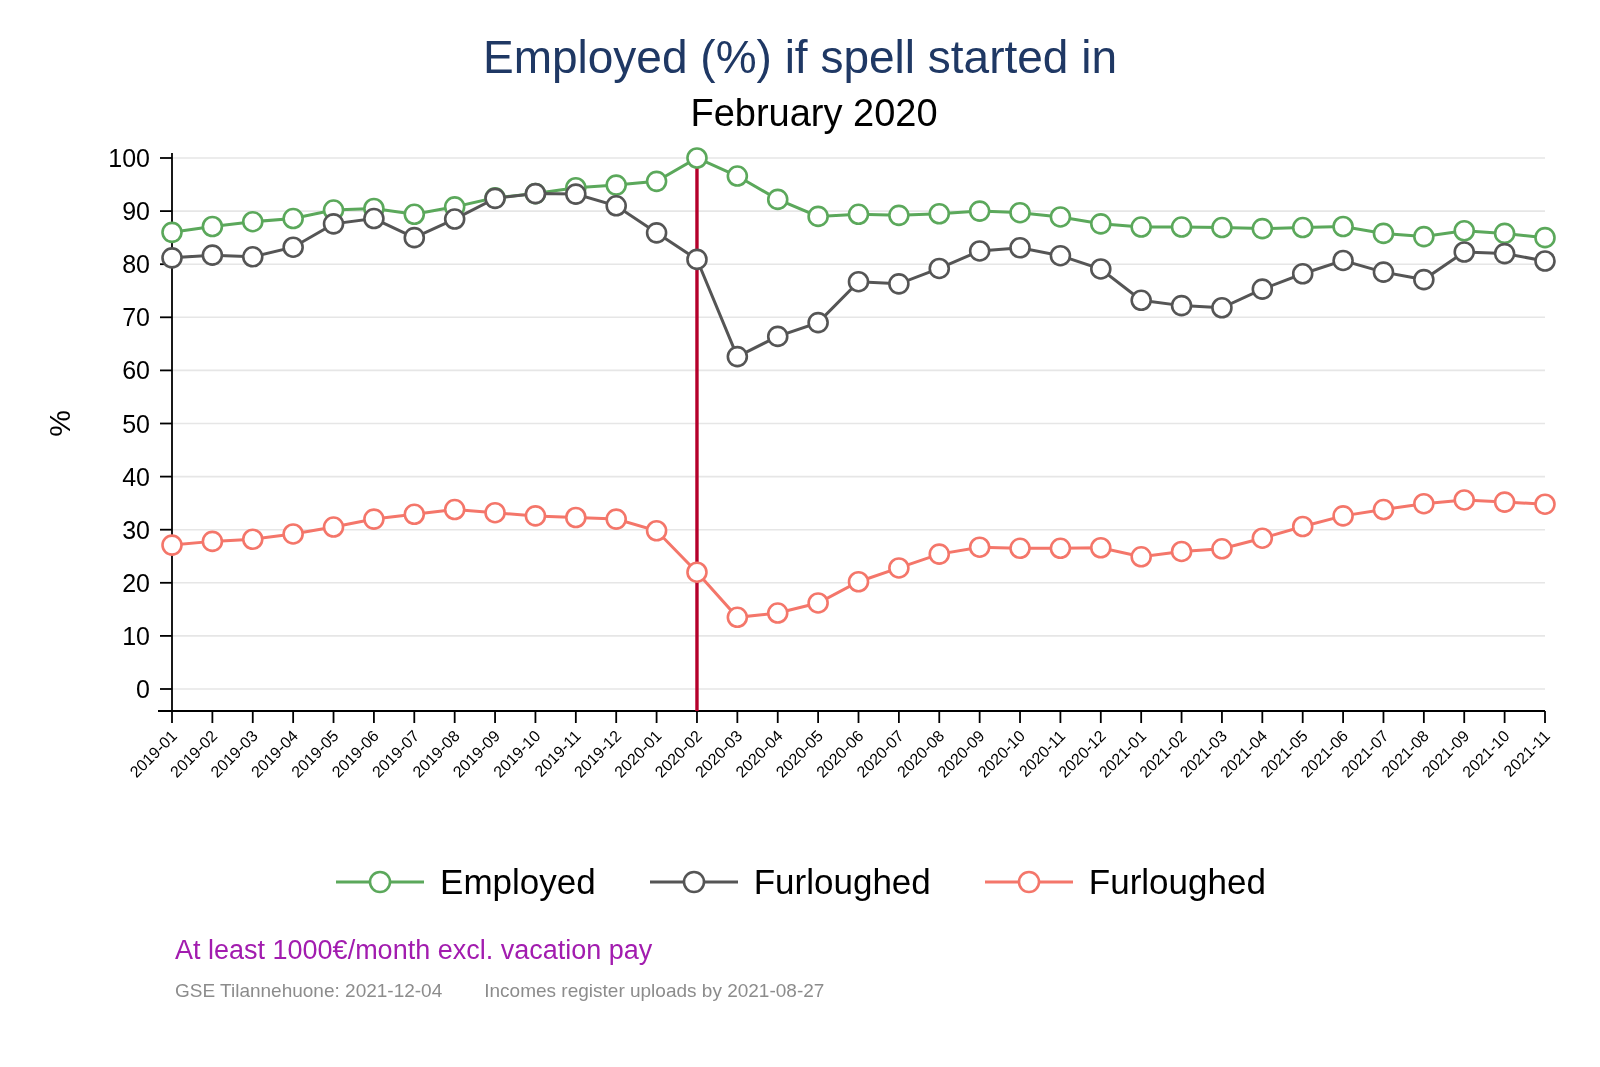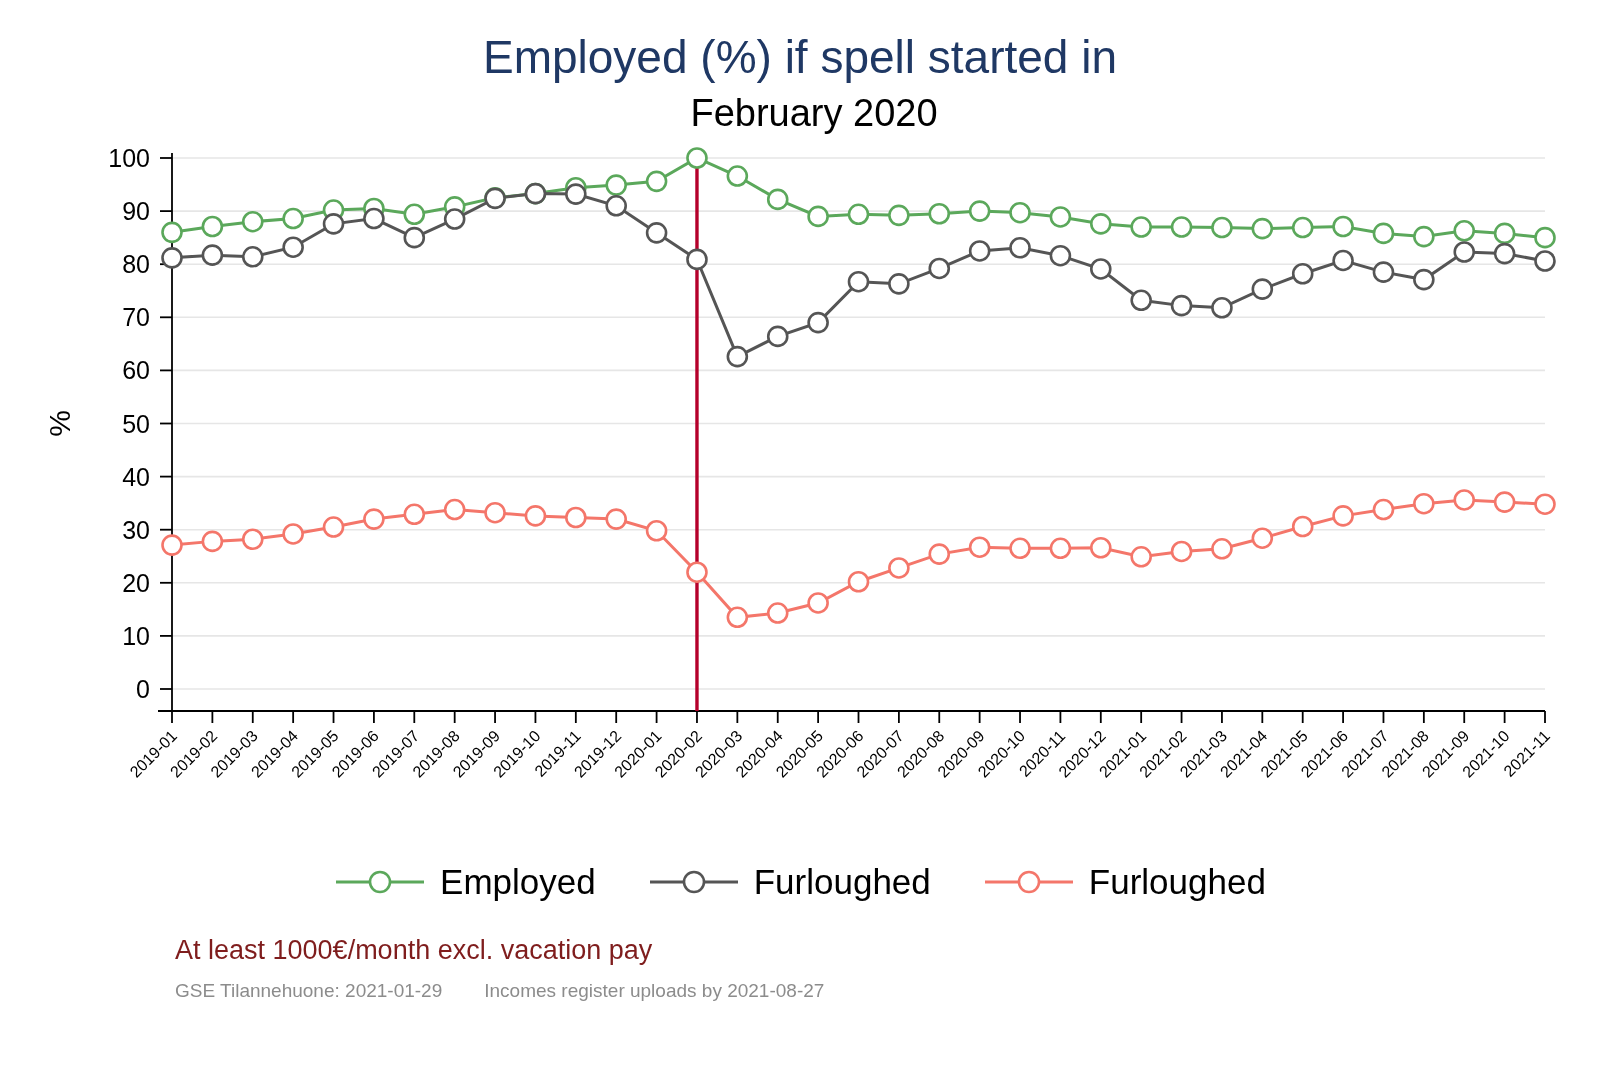--- a/index.html
+++ b/index.html
@@ -108,21 +108,21 @@
   .legend-text {
     font-size: 35px;
     color: #000000;
   }
   
   #note1 {
     position: absolute;
     left: 175px;
     top: 935px;
     font-size: 27px;
-    color: #7f1d1d;
+    color: #a21caf;
   }
   #note2 {
     position: absolute;
     left: 175px;
     top: 980px;
     font-size: 19px;
     color: #8c8c8c;
   }
   #note2 span.gap {
     display: inline-block;
@@ -394,16 +394,16 @@
       <svg class="legend-sym" width="92" height="30">
         <line x1="2" y1="15" x2="90" y2="15" stroke="#f4766a" stroke-width="3"></line>
         <circle cx="46" cy="15" r="10" fill="#ffffff" stroke="#f4766a" stroke-width="2.6"></circle>
       </svg>
       <span class="legend-text">Furloughed</span>
     </div>
   </div>
 
   <div id="note1">At least 1000€/month excl. vacation pay</div>
   <div id="note2">
-    <span>GSE Tilannehuone: 2021-01-29</span><span class="gap"></span><span>Incomes register uploads by 2021-08-27</span>
+    <span>GSE Tilannehuone: 2021-12-04</span><span class="gap"></span><span>Incomes register uploads by 2021-08-27</span>
   </div>
 
 </div>
 
 </body></html>

